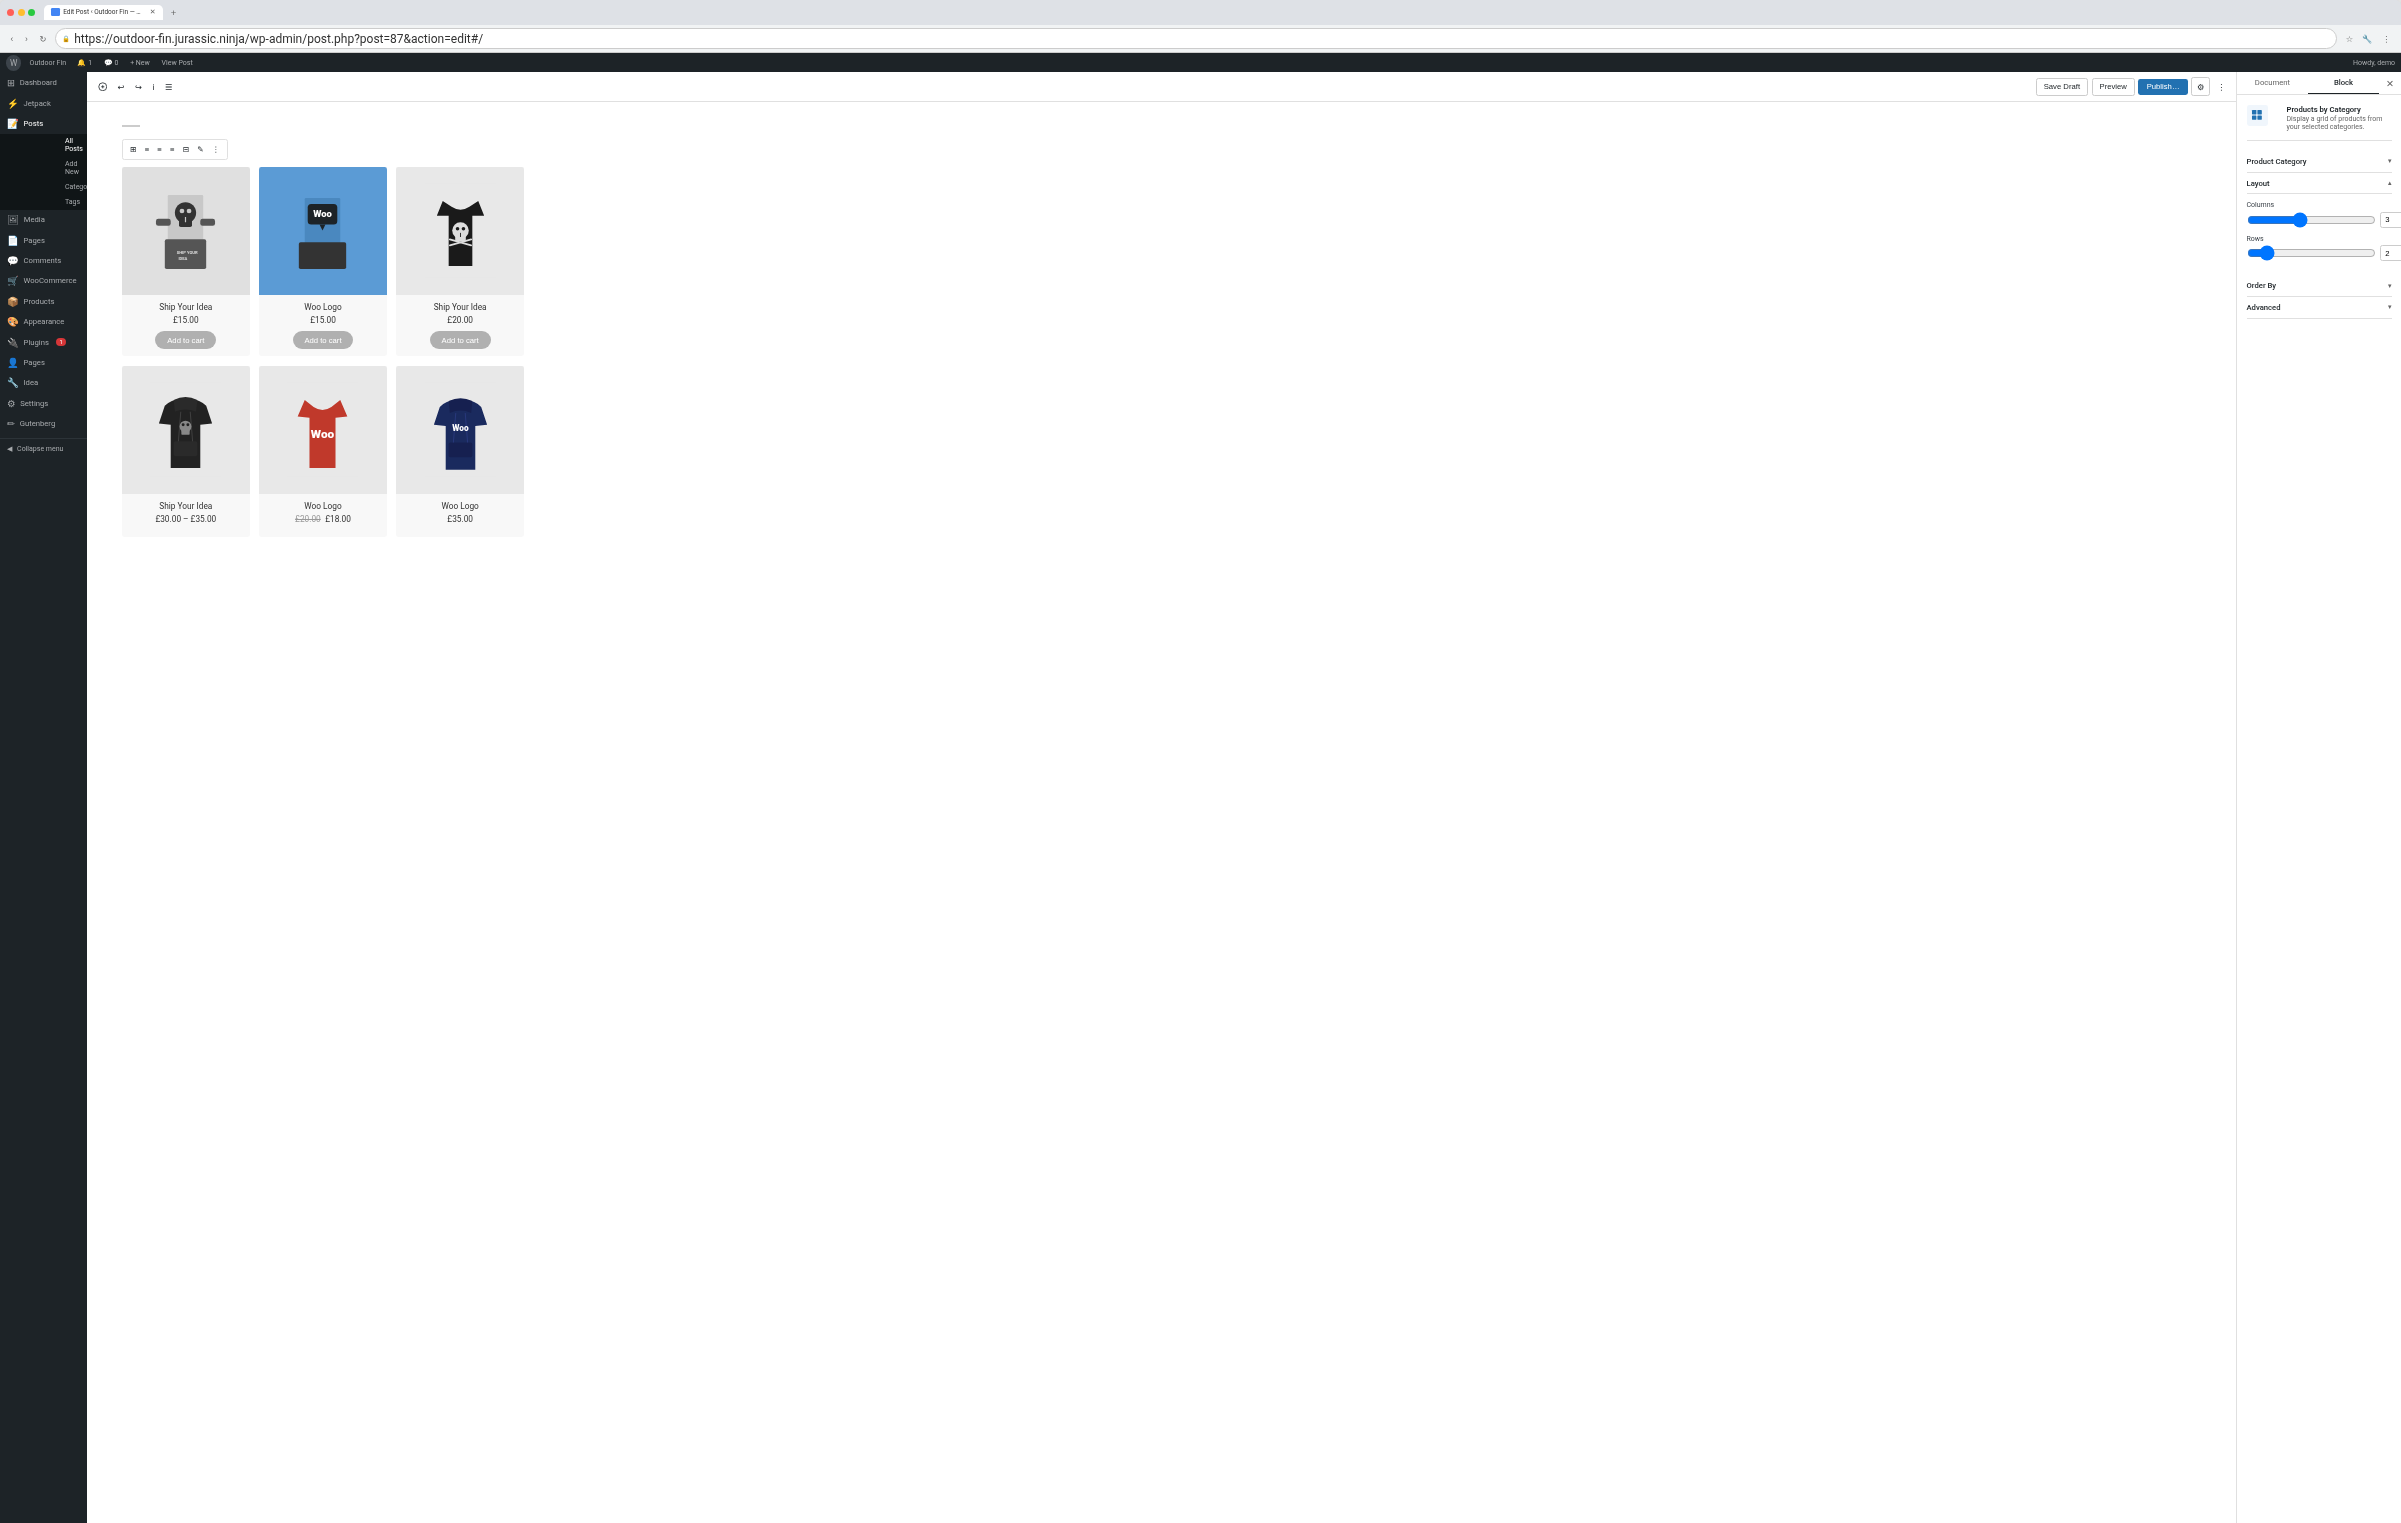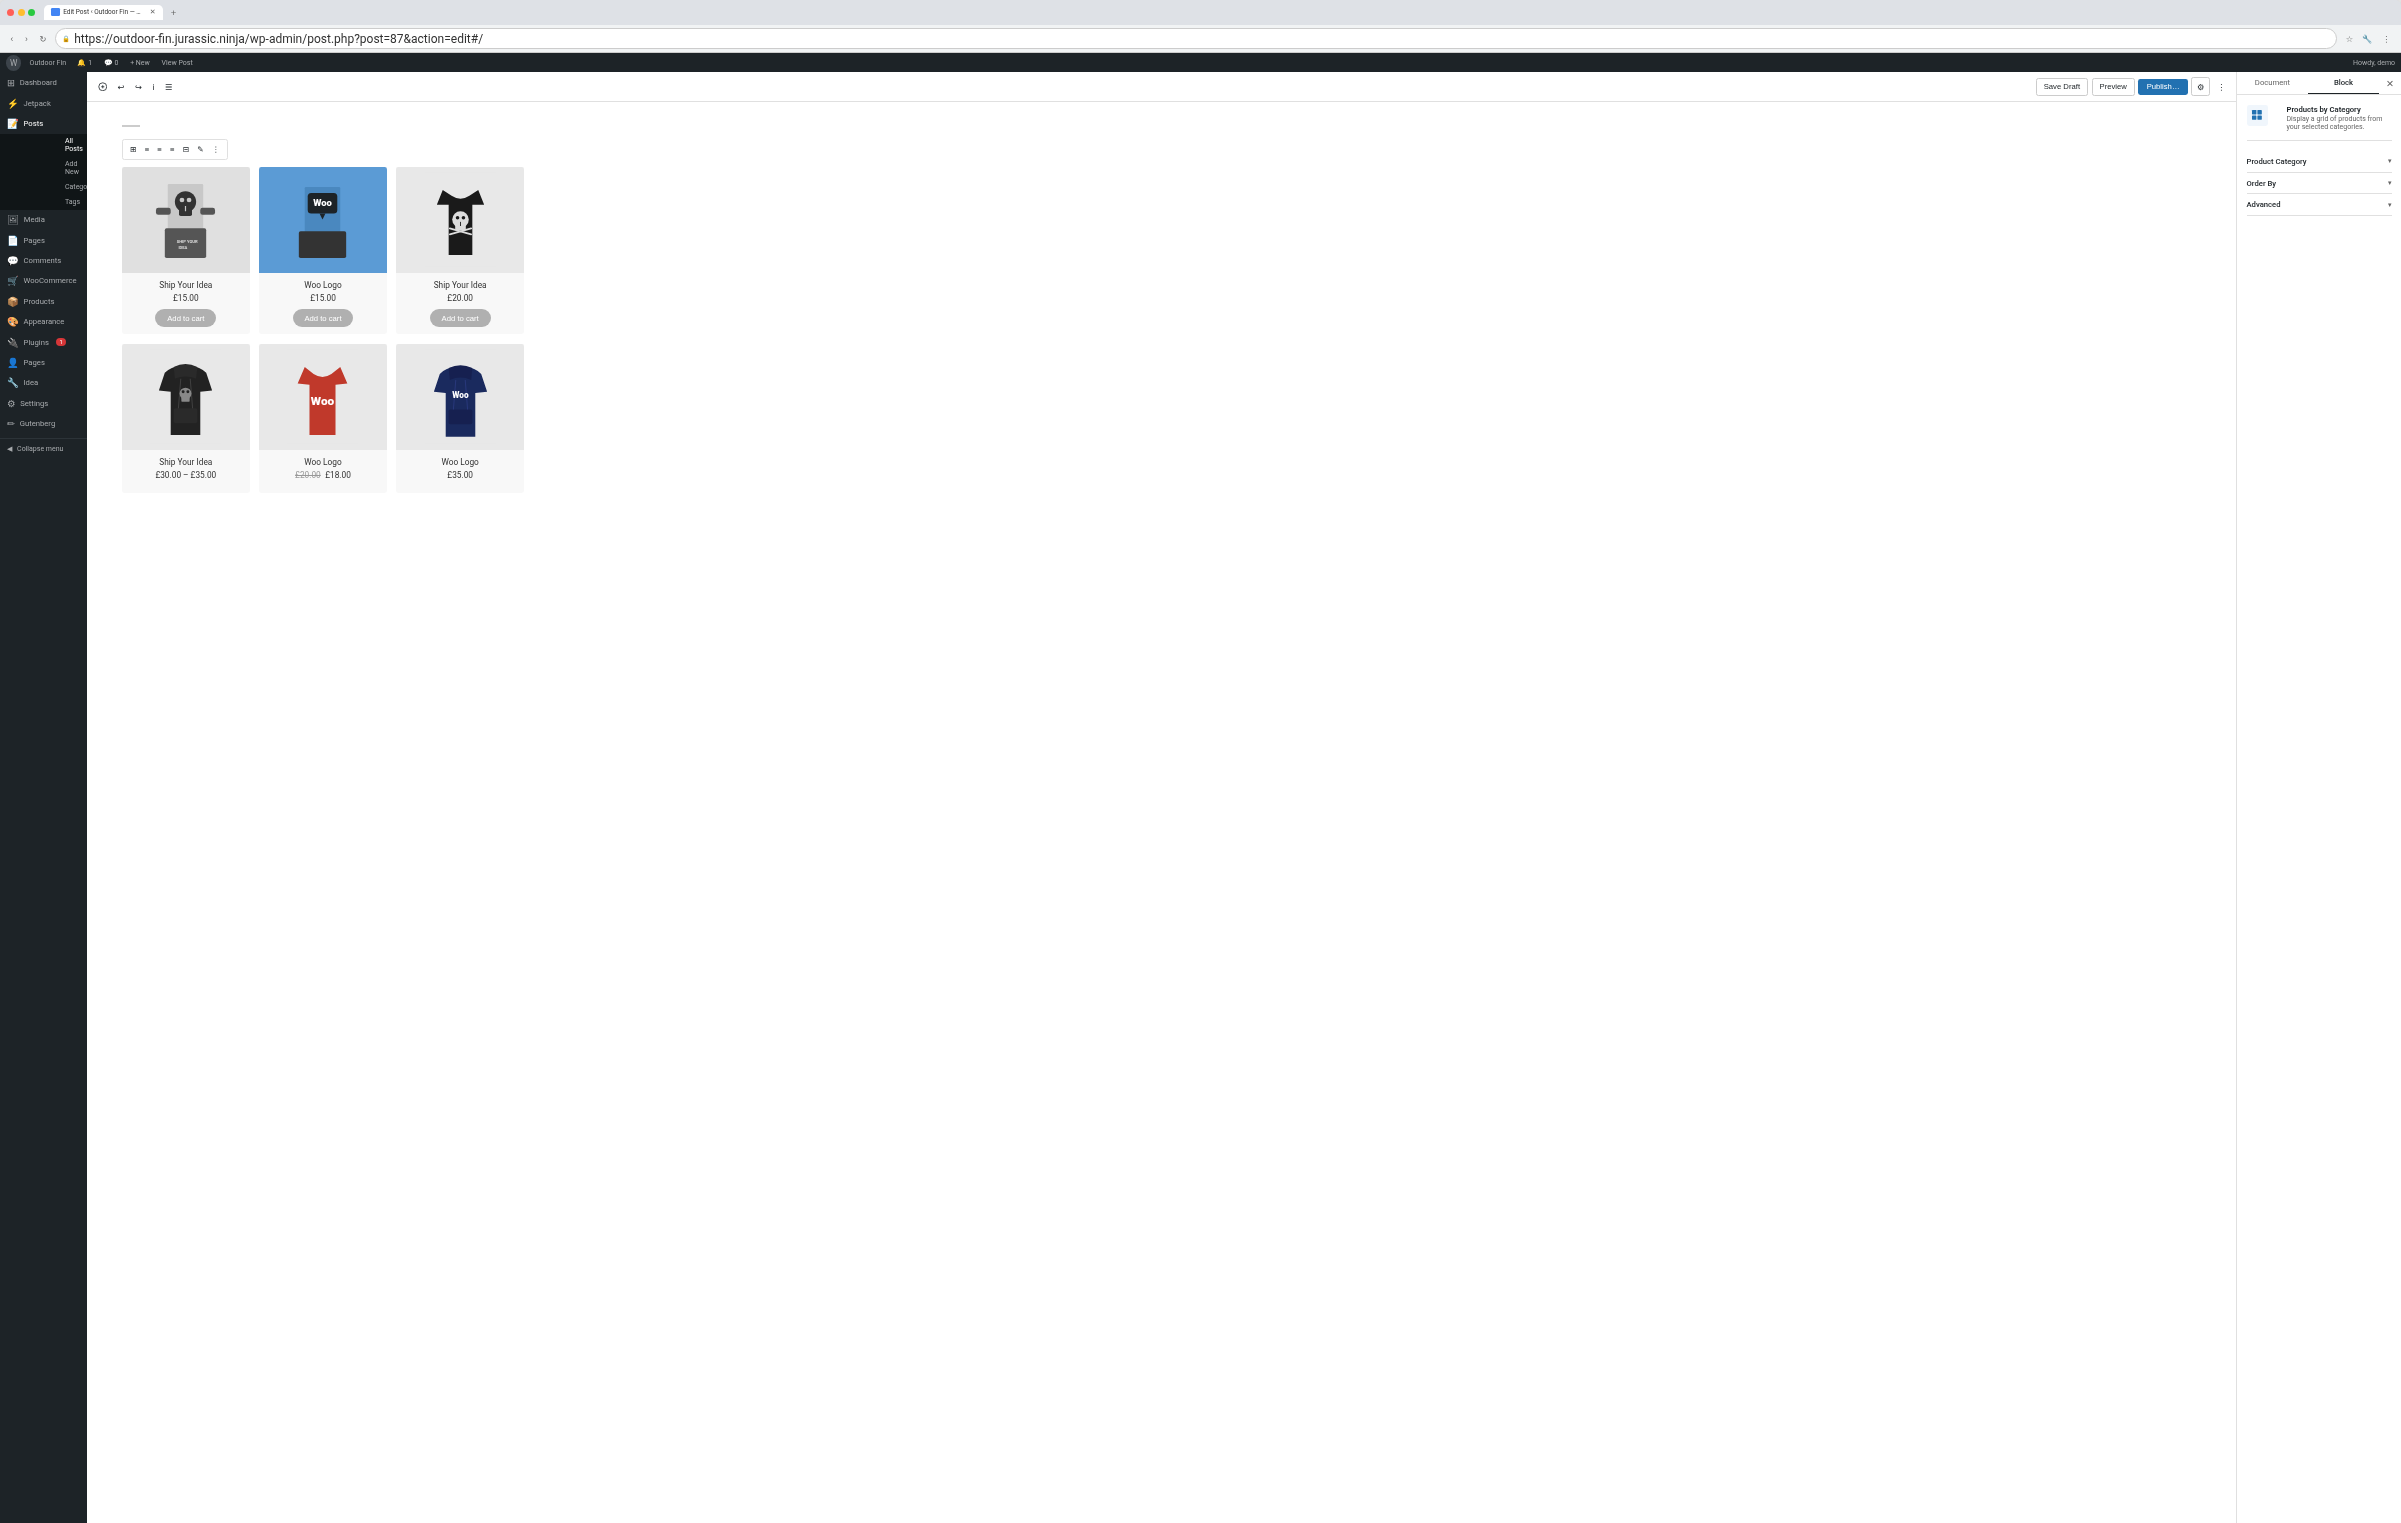--- a/index.html
+++ b/index.html
@@ -65,21 +65,21 @@
     .post-title-divider { width: 17.7px; height: 1.8px; background: #ccc; margin-bottom: 11.8px; }
     .post-title { font-size: 19px; font-weight: 300; color: #ccc; margin-bottom: 9.5px; }
 
     
     .block-toolbar { display: flex; align-items: center; gap: 1.2px; margin-bottom: 7px; padding: 2.4px 3.5px; background: #fff; border: 0.6px solid #e0e0e0; border-radius: 2.4px; width: fit-content; }
     .block-toolbar-btn { background: none; border: none; cursor: pointer; padding: 2.4px 3.5px; border-radius: 1.8px; font-size: 7.7px; color: #1d2327; }
 
     
     .products-grid { display: grid; grid-template-columns: repeat(3, 1fr); gap: 9.5px; max-width: 402px; }
     .product-card { background: #f8f8f8; border-radius: 2.4px; overflow: hidden; text-align: center; }
-    .product-image { width: 100%; height: 106px; background: #e8e8e8; display: flex; align-items: center; justify-content: center; overflow: hidden; }
+    .product-image { width: 100%; height: 128px; background: #e8e8e8; display: flex; align-items: center; justify-content: center; overflow: hidden; }
     .product-info { padding: 7px; }
     .product-name { font-size: 8.3px; color: #333; margin-bottom: 3.5px; }
     .product-price { font-size: 8.3px; color: #333; margin-bottom: 5.9px; }
     .product-price .original { text-decoration: line-through; color: #999; margin-right: 2.4px; }
     .add-to-cart-btn { background: #b0b0b0; color: #fff; border: none; padding: 4.7px 11.8px; border-radius: 11.8px; cursor: pointer; font-size: 7.7px; }
 
     
     .right-panel { width: 165px; background: #fff; border-left: 0.6px solid #e0e0e0; display: flex; flex-direction: column; flex-shrink: 0; }
     .panel-tabs { display: flex; border-bottom: 0.6px solid #e0e0e0; }
     .panel-tab { flex: 1; padding: 5.9px; text-align: center; cursor: pointer; font-size: 7.7px; color: #666; border-bottom: 1.2px solid transparent; }
@@ -431,20 +431,42 @@
           </div>
         </div>
 
         <div class="panel-section">
           <div class="panel-section-header">
             <span class="panel-section-title">Product Category</span>
             <span class="panel-section-toggle">▾</span>
           </div>
         </div>
 
+        <div class="panel-section">
+          <div class="panel-section-header">
+            <span class="panel-section-title">Layout</span>
+            <span class="panel-section-toggle">▴</span>
+          </div>
+          <div class="panel-section-content">
+            <div class="form-row">
+              <label class="form-label">Columns</label>
+              <div class="range-row">
+                <input type="range" class="range-input" min="1" max="6" value="3" style="">
+                <input type="number" class="number-input" value="3" style="">
+              </div>
+            </div>
+            <div class="form-row">
+              <label class="form-label">Rows</label>
+              <div class="range-row">
+                <input type="range" class="range-input" min="1" max="10" value="2" style="">
+                <input type="number" class="number-input" value="2" style="">
+              </div>
+            </div>
+          </div>
+        </div>
 
         <div class="panel-section">
           <div class="panel-section-header">
             <span class="panel-section-title">Order By</span>
             <span class="panel-section-toggle">▾</span>
           </div>
         </div>
 
         <div class="panel-section">
           <div class="panel-section-header">

